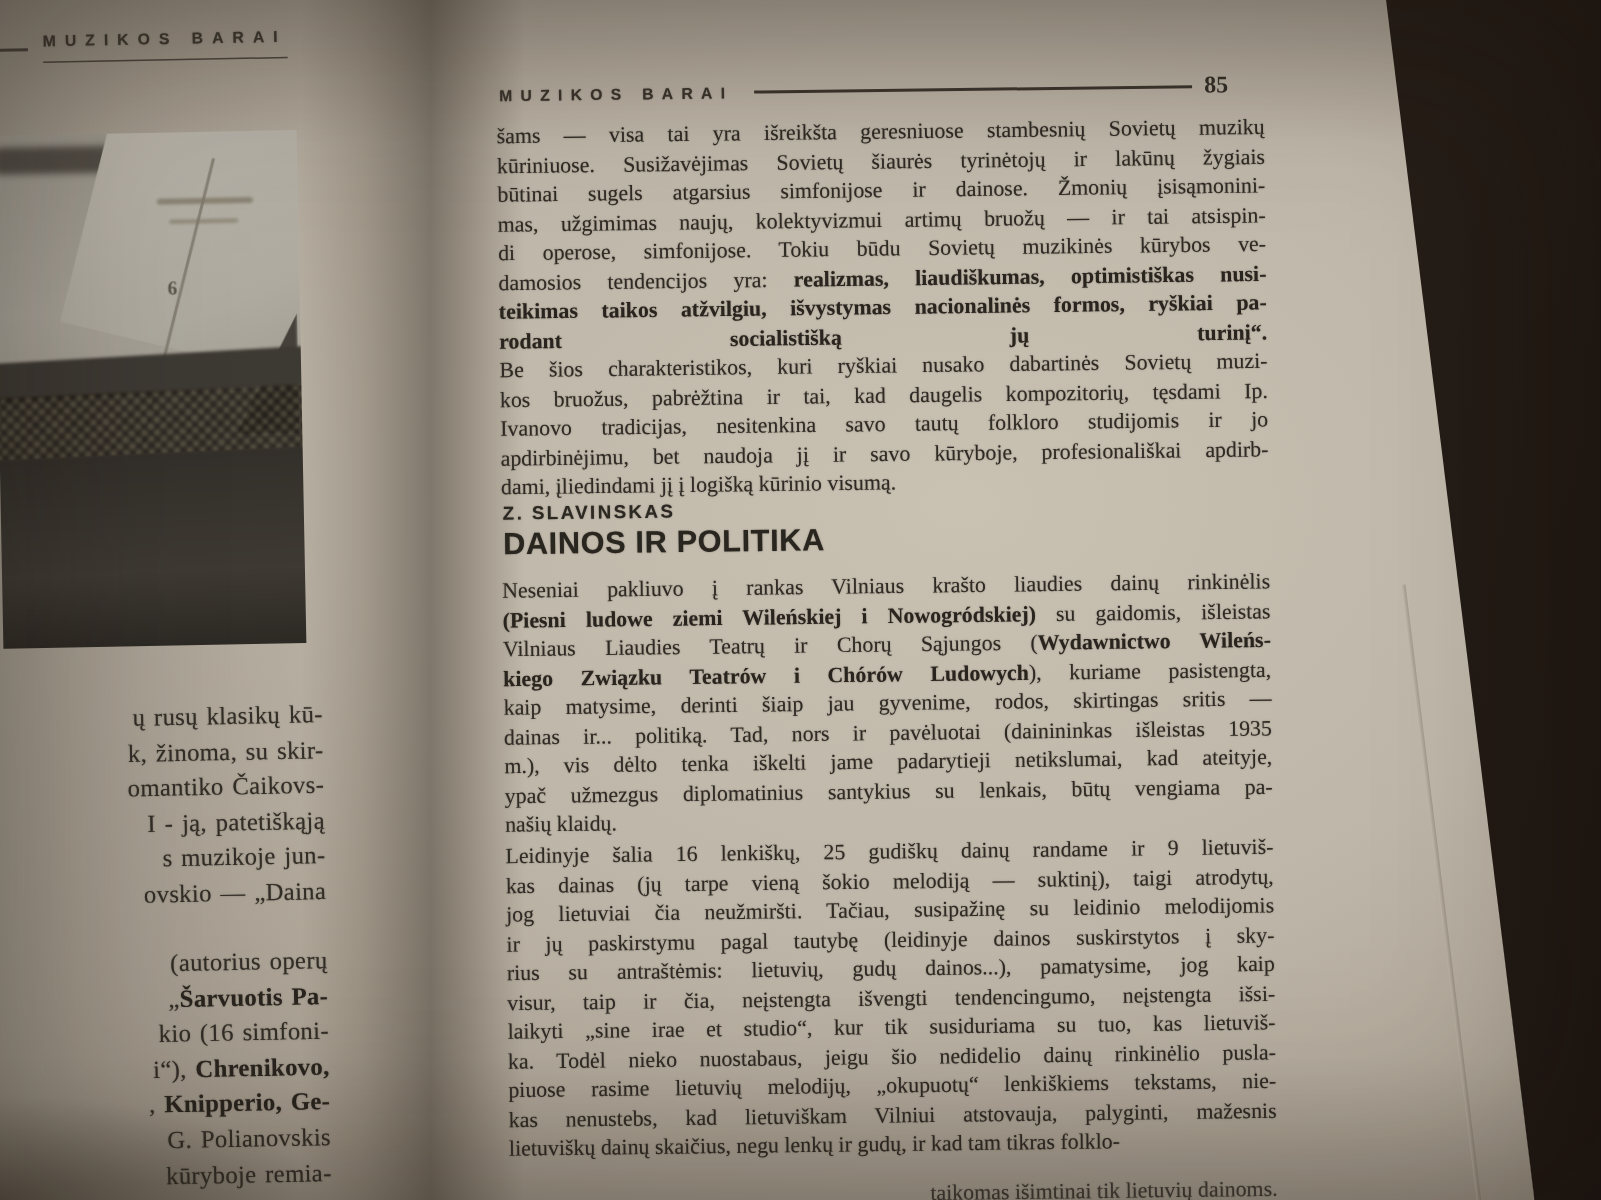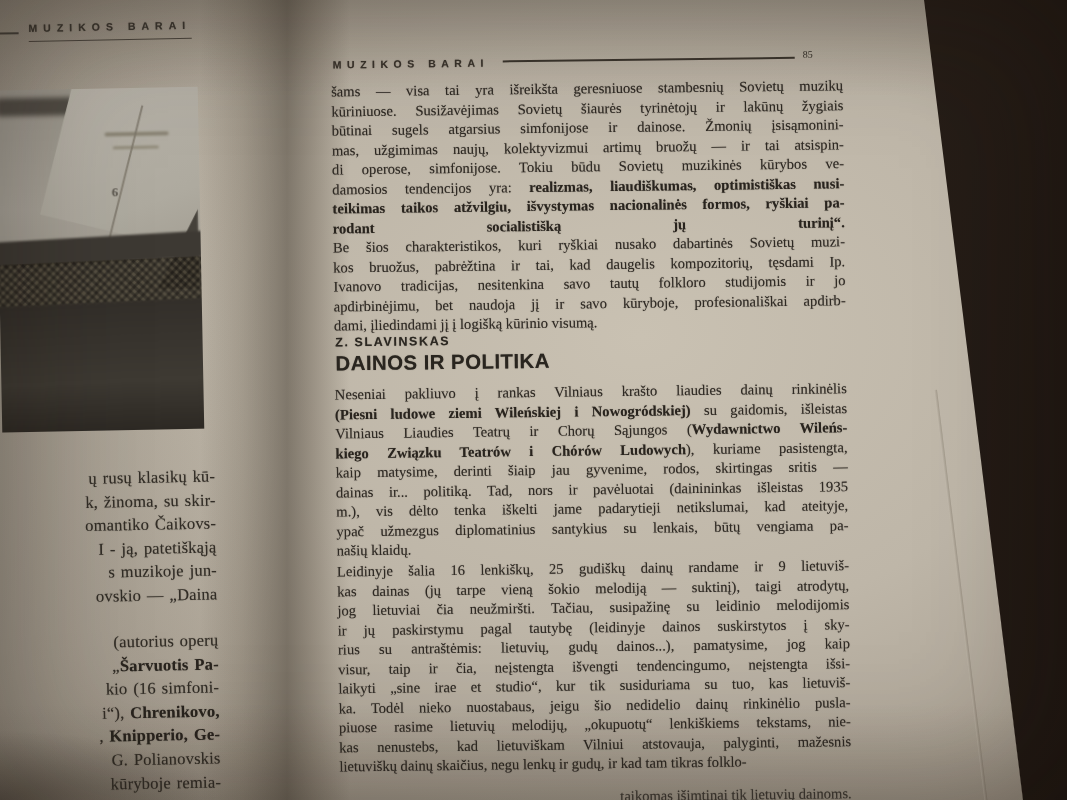--- a/index.html
+++ b/index.html
@@ -91,21 +91,21 @@
     transform: rotate(-0.7deg); transform-origin: 40% 0;
     color:#2f2a24; }
   #rp-header { position:absolute; left:0; top:48px; width:512px; height:26px; }
   #rp-header-title {
     position:absolute; left:2px; top:8px;
     font-family:"Liberation Sans","DejaVu Sans",sans-serif;
     font-size:10.5px; font-weight:bold; letter-spacing:5.5px; color:#3a342c;
     white-space:nowrap; text-shadow:0 0 1px rgba(58,52,44,.6);
   }
   #rp-header-rule { position:absolute; left:172px; top:12px; width:292px; height:2px; background:#3b352d; }
-  #rp-page-number { position:absolute; left:472px; top:4px; font-size:10px; font-weight:normal; color:#332e27;text-align:center; }
+  #rp-page-number { position:absolute; left:472px; top:4px; font-size:16px; font-weight:bold; color:#332e27;text-align:center; }
 
   .body-text { position:absolute; left:0; width:512px; font-size:14.6px; line-height:19.5px;
     color:#2f2a24; text-shadow:0 0 1px rgba(47,42,36,.5); }
   #para-1 { top:80px; }
   #section-heading { position:absolute; left:1px; top:333px; font-family:"Liberation Sans","DejaVu Sans",sans-serif; }
   #section-author { font-size:12.5px; font-weight:bold; letter-spacing:1.6px; color:#2c2822;
     text-shadow:0 0 1px rgba(44,40,34,.55); }
   #section-title { margin-top:2px; font-size:20.5px; font-weight:bold; letter-spacing:.4px; color:#29251f;
     text-shadow:0 0 1px rgba(41,37,31,.55); }
   #para-2 { top:383px; }

